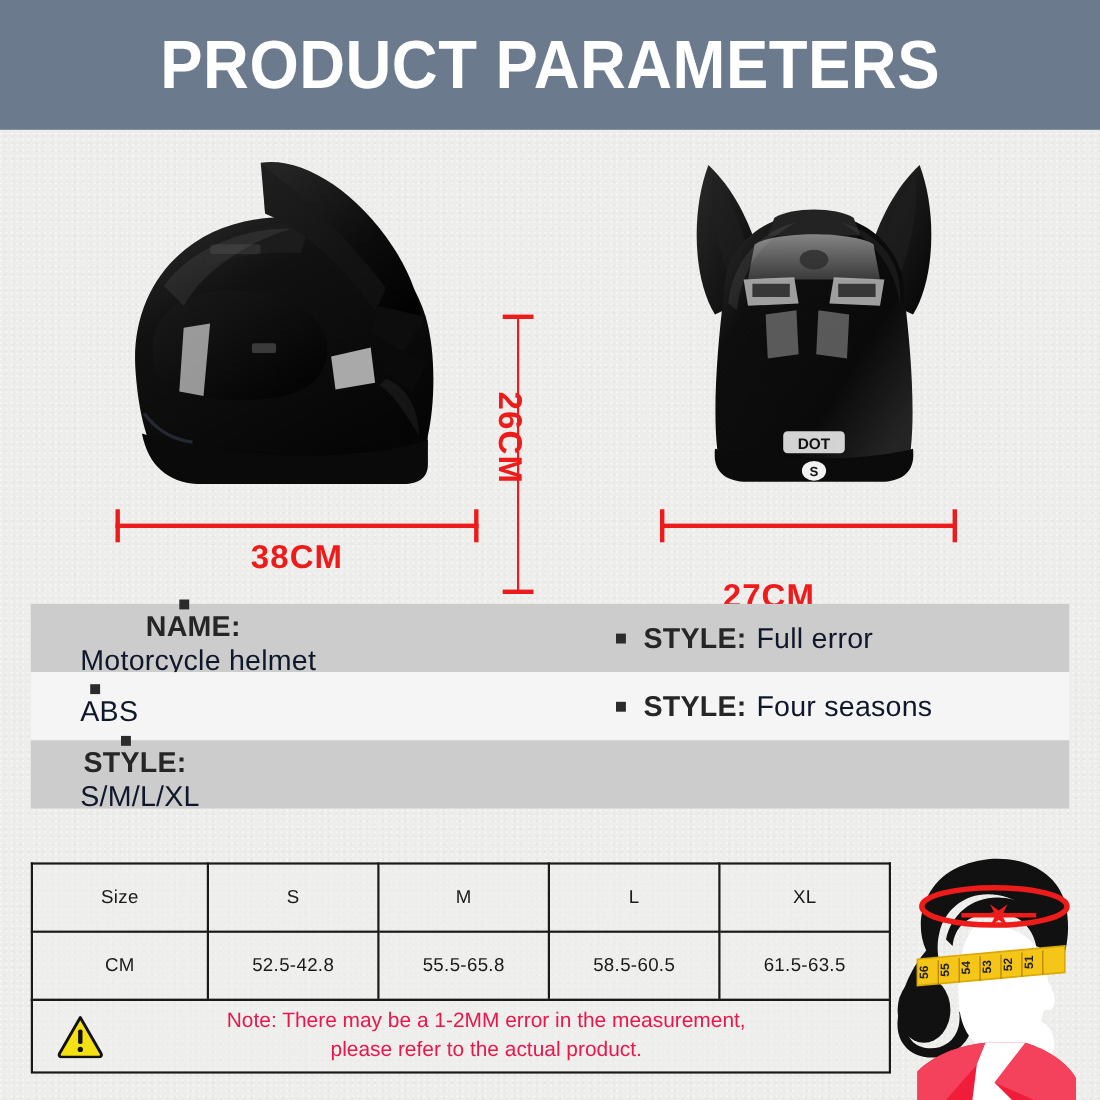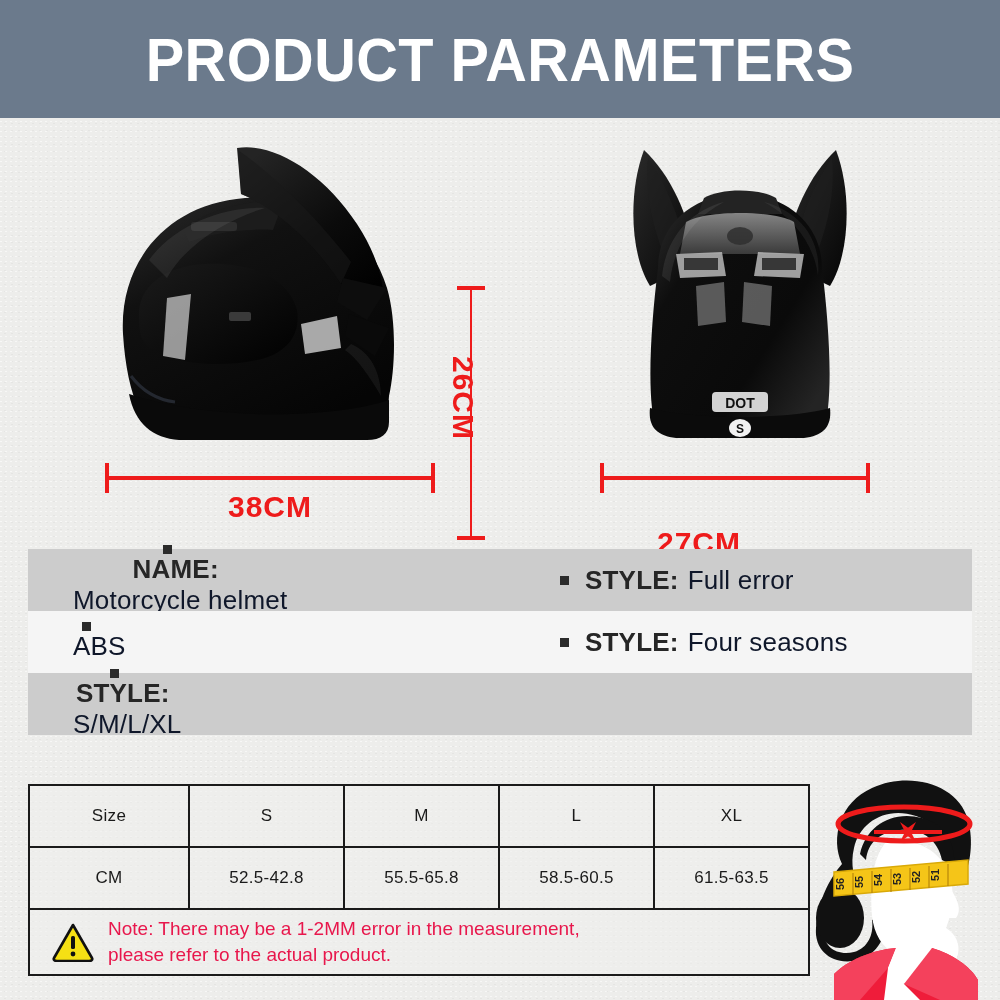--- a/index.html
+++ b/index.html
@@ -191,21 +191,21 @@
   .warn-icon {
     flex: 0 0 auto;
     margin-left: 22px;
     margin-right: 14px;
   }
   .note-text {
     color: #e8174c;
     font-size: 19px;
     line-height: 1.35;
     font-weight: 500;
-    text-align: left;
+    text-align: center;
     flex: 1;
     padding-right: 32px;
   }
   .note-line { display: block; }
 
   
   .head-illu {
     position: absolute;
     left: 800px; top: 768px;
     width: 200px; height: 232px;

